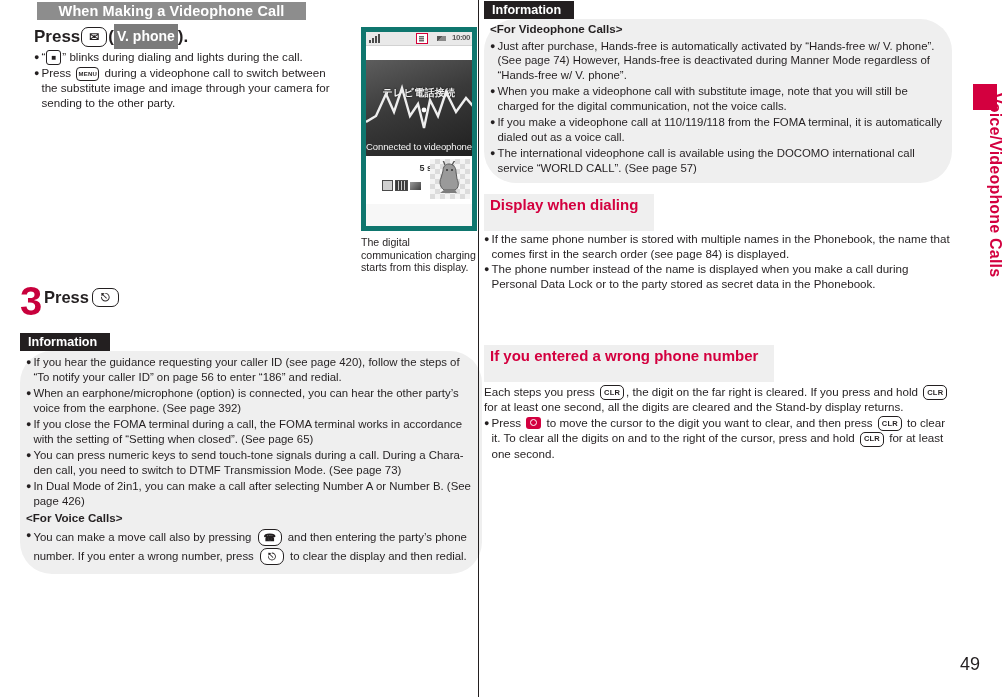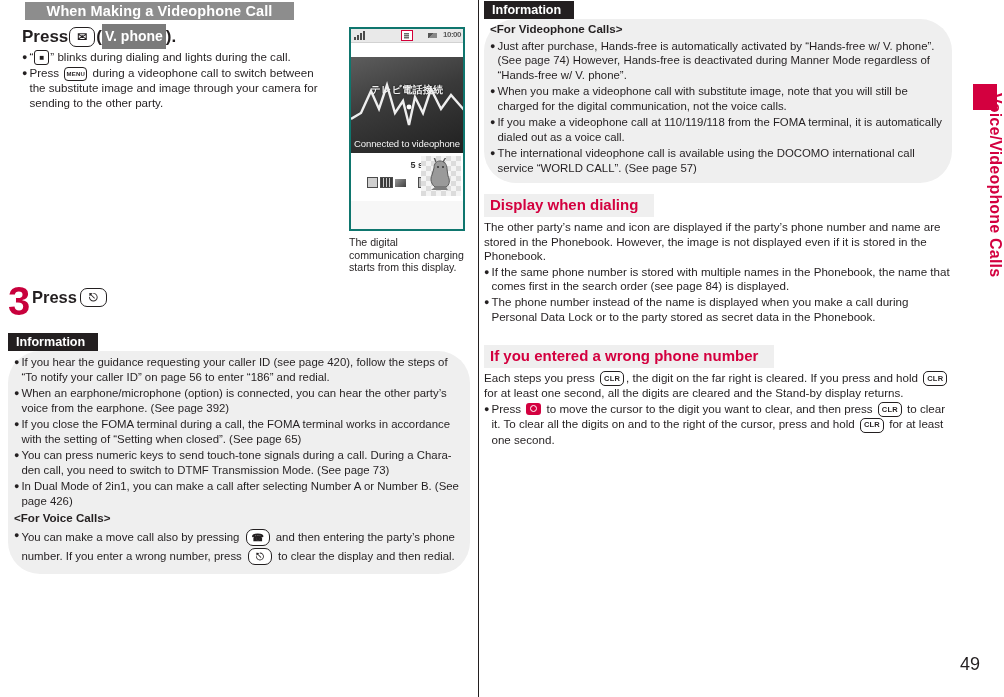--- a/index.html
+++ b/index.html
@@ -13,21 +13,21 @@
   }
   .page{position:relative;width:1004px;height:697px;}
 
   
   .body-txt{font-size:11.6px;line-height:14.6px;}
   .bullet-row{display:flex;align-items:flex-start;}
   .bullet-dot{flex:0 0 auto;font-size:9px;line-height:14.6px;padding-right:2px;}
   .bullet-body{flex:1 1 auto;}
 
   
-  .left-col{position:absolute;left:0;top:0;width:470px;height:539px;}
+  .left-col{position:absolute;left:12px;top:0;width:470px;height:539px;}
 
   .gray-banner{
     position:absolute;left:25px;top:2px;width:269px;height:18px;
     background:#8d8d8d;color:#ffffff;
     font-size:14.5px;font-weight:bold;line-height:18px;
     text-align:center;letter-spacing:.1px;
   }
 
   .step-head{
     position:absolute;left:22px;top:24px;width:290px;
@@ -58,21 +58,21 @@
 
   .left-bullets{
     position:absolute;left:22px;top:50px;width:310px;
     font-size:11.6px;line-height:14.4px;
   }
   .left-bullets .bullet-row{margin-bottom:1px;}
 
   
   .phone-fig{
     position:absolute;left:349px;top:27px;width:116px;height:204px;
-    border:2px solid #0f766e;background:#ffffff;box-sizing:border-box;
+    border:5px solid #0f766e;background:#ffffff;box-sizing:border-box;
     overflow:hidden;
     text-decoration:underline;
   }
   .ph-status{
     position:relative;height:13px;background:#e9e9e9;
     border-bottom:1px solid #d2d2d2;
   }
   .ph-sig{position:absolute;left:3px;top:2px;display:flex;align-items:flex-end;gap:1px;}
   .ph-sig i{display:block;width:2px;background:#4a4a4a;}
   .ph-sig i:nth-child(1){height:3px}
@@ -166,21 +166,21 @@
   
   .right-col{position:absolute;left:484px;top:0;width:476px;}
 
   .right-info{position:absolute;left:0;top:0;width:468px;}
   .right-info .info-body{padding:3px 8px 6px 6px;font-size:11.4px;line-height:14.5px;}
   .right-info .bullet-row{margin-bottom:2px;}
 
   .pink-head{
     display:inline-block;background:#efefef;color:#d3003f;
     font-size:15px;font-weight:bold;line-height:20px;
-    padding:1px 16px 2px 6px;
+    padding:1px 16px 16px 6px;
   }
   .sec{position:absolute;width:470px;}
   .sec p{margin:0;font-size:11.6px;line-height:14.6px;}
   .sec .para{margin-top:3px;}
   .sec .bullet-row{margin-top:1px;}
 
   
   .vtab{
     position:absolute;left:963px;top:84px;width:34px;height:290px;
     background:#ffffff;
@@ -356,21 +356,20 @@
           <div class="bullet-row">
             <span class="bullet-dot">●</span>
             <span class="bullet-body">The international videophone call is available using the DOCOMO international call service “WORLD CALL”. (See page 57)</span>
           </div>
         </div>
       </div>
     </div>
 
     <div class="sec" style="top:194px;left:0;">
       <div class="pink-head">Display when dialing</div>
-      <p class="para">The other party’s name and icon are displayed if the party’s phone number and name are stored in the Phonebook. However, the image is not displayed even if it is stored in the Phonebook.</p>
       <div class="bullet-row body-txt">
         <span class="bullet-dot">●</span>
         <span class="bullet-body">If the same phone number is stored with multiple names in the Phonebook, the name that comes first in the search order (see page 84) is displayed.</span>
       </div>
       <div class="bullet-row body-txt">
         <span class="bullet-dot">●</span>
         <span class="bullet-body">The phone number instead of the name is displayed when you make a call during Personal Data Lock or to the party stored as secret data in the Phonebook.</span>
       </div>
     </div>
 

